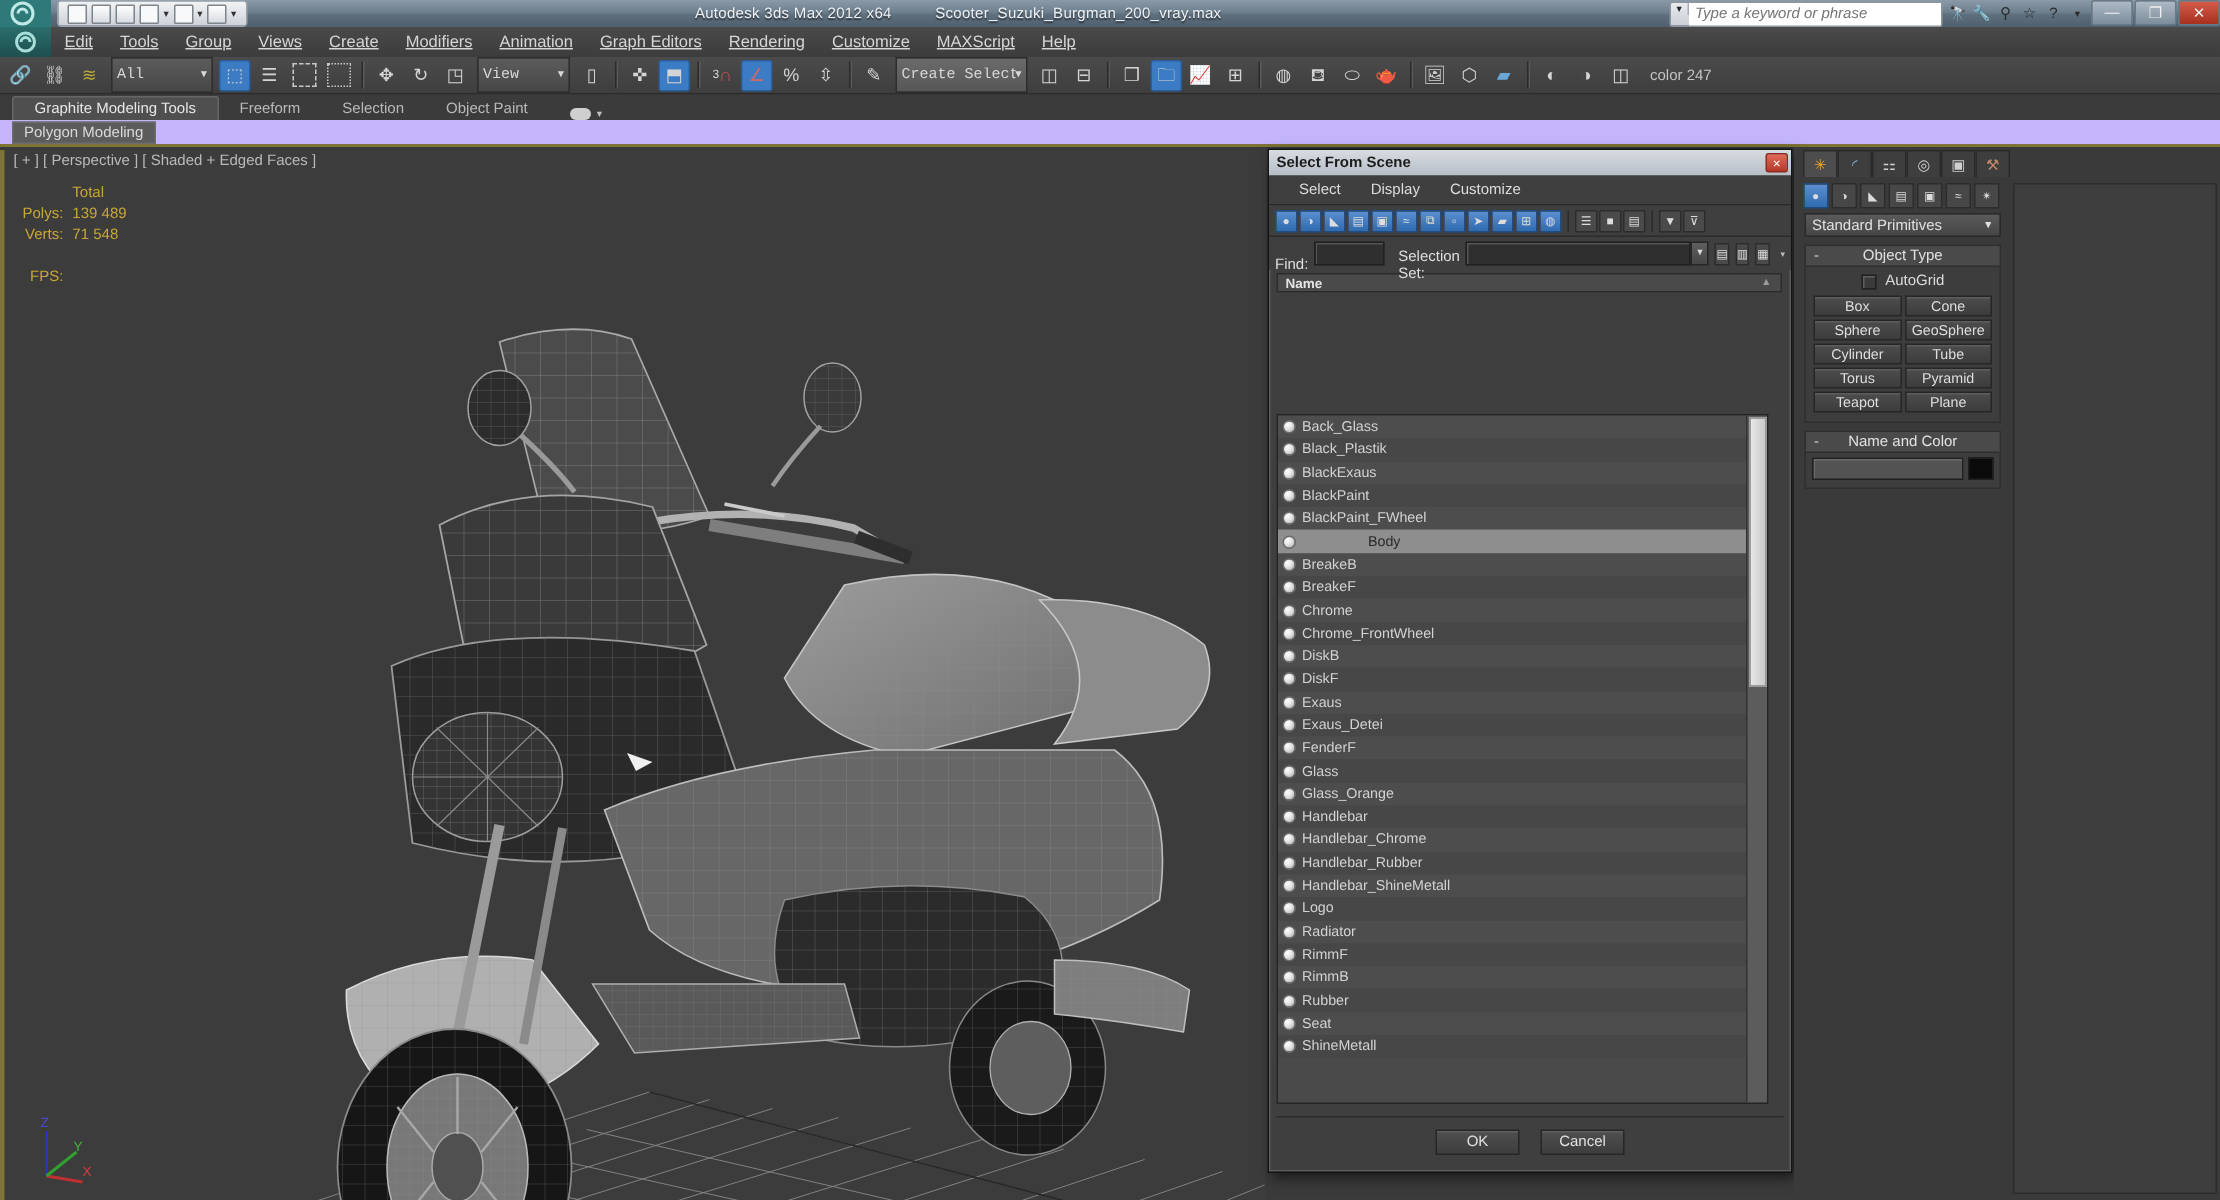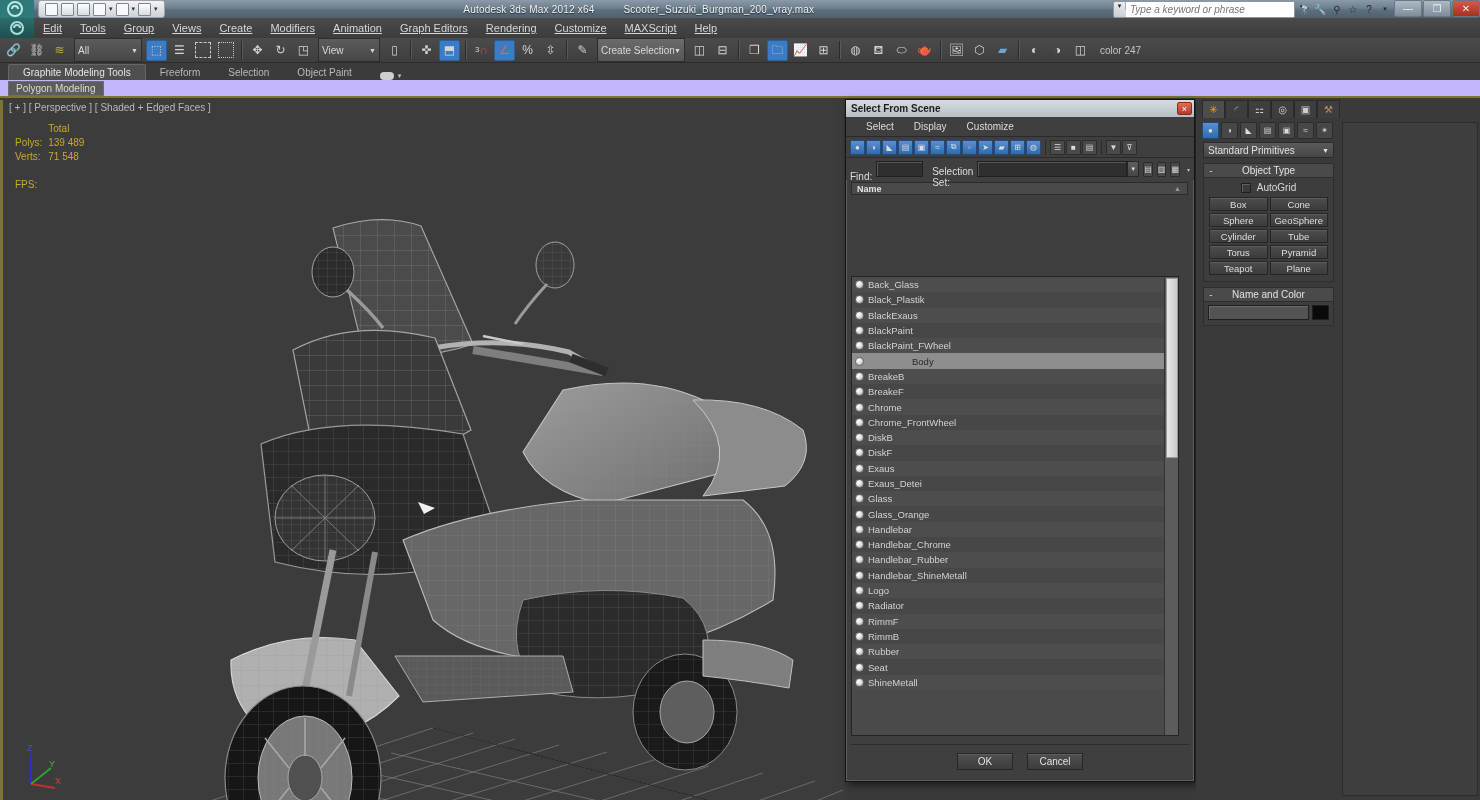--- a/index.html
+++ b/index.html
@@ -45,21 +45,21 @@
     background:linear-gradient(180deg,#4b4b4b,#3e3e3e);display:flex;align-items:center;
     border-bottom:1px solid #2c2c2c;padding-left:2px;}
   .tb{width:21px;height:21px;margin:0 1px;display:flex;align-items:center;justify-content:center;
     border:1px solid transparent;border-radius:2px;position:relative;}
   .tb.on{background:#3c7cc4;border:1px solid #2a5f9e;}
   .tbsep{width:1px;height:18px;background:#2b2b2b;margin:0 4px;box-shadow:1px 0 0 #5a5a5a;}
   .tsel{width:16px;height:16px;border:1px dashed #c8c8c8;}
   .glyph{font-size:12px;color:#d4d4d4;line-height:1;}
   .combo{height:18px;background:linear-gradient(180deg,#5c5c5c,#474747);
     border:1px solid #2d2d2d;display:flex;align-items:center;justify-content:space-between;
-    padding:11px 3px;color:#d8d8d8;font-size:10px;margin:0 3px;}
+    padding:11px 3px;color:#d8d8d8;font-size:10px;margin:0 3px;font-family:Liberation Mono, monospace;}
   .combo .ca{font-size:7px;}
   .combo.light{background:linear-gradient(180deg,#6b6b6b,#565656);}
   #colorText{font-size:10px;color:#c4c4c4;margin-left:8px;}
 
   
   #ribbon{position:absolute;left:0;top:63px;width:1480px;height:35px;
     background:#3b3b3b;border-bottom:2px solid #7e7436;}
   #ribbonTabs{display:flex;align-items:flex-end;height:17px;padding-left:8px;}
   .rtab{font-size:10px;color:#b9b9b9;padding:2px 14px 2px;}
   .rtab.active{background:#4f4f4f;color:#e6e6e6;border-top:1px solid #666;
@@ -69,21 +69,21 @@
   #ribbonSub .lbl{font-size:10px;color:#d9d9d9;background:#5c5c5c;padding:1px 7px;
     border:1px solid #6d6d6d;}
 
   
   #viewport{position:absolute;left:0;top:100px;width:844px;height:700px;
     background:#3c3c3c;border-left:3px solid #7e7436;overflow:hidden;}
   #vplabel{position:absolute;left:6px;top:2px;font-size:10px;color:#b9b9b9;}
   #stats{position:absolute;left:12px;top:22px;font-size:10px;color:#c8a832;line-height:14px;}
   #stats table{border-collapse:collapse;}
   #stats td{padding:0 6px 0 0;font-size:10px;color:#c8a832;}
-  #stats td.k{}
+  #stats td.k{text-align:right;}
   #axisgizmo{position:absolute;left:18px;bottom:10px;width:46px;height:50px;}
 
   
   #dlg{position:absolute;left:845px;top:99px;width:350px;height:683px;
     background:#3f3f3f;border:1px solid #141414;
     box-shadow:0 0 0 1px #5e5e5e inset, 3px 3px 8px rgba(0,0,0,.55);}
   #dlgTitle{height:17px;background:linear-gradient(180deg,#d7dce1,#b6bec6);
     display:flex;align-items:center;padding:0 2px 0 5px;}
   #dlgTitleTxt{flex:1;font-size:10px;color:#1d1d1d;font-weight:bold;}
   #dlgClose{width:15px;height:13px;background:linear-gradient(180deg,#e36b58,#b4392a);
@@ -635,20 +635,24 @@
         <div class="row">
           <span class="bullet"></span>
           <span class="rowlbl">Exaus</span>
         </div>
         <div class="row">
           <span class="bullet"></span>
           <span class="rowlbl">Exaus_Detei</span>
         </div>
         <div class="row">
           <span class="bullet"></span>
+          <span class="rowlbl">FenderF</span>
+        </div>
+        <div class="row">
+          <span class="bullet"></span>
           <span class="rowlbl">Glass</span>
         </div>
         <div class="row">
           <span class="bullet"></span>
           <span class="rowlbl">Glass_Orange</span>
         </div>
         <div class="row">
           <span class="bullet"></span>
           <span class="rowlbl">Handlebar</span>
         </div>

